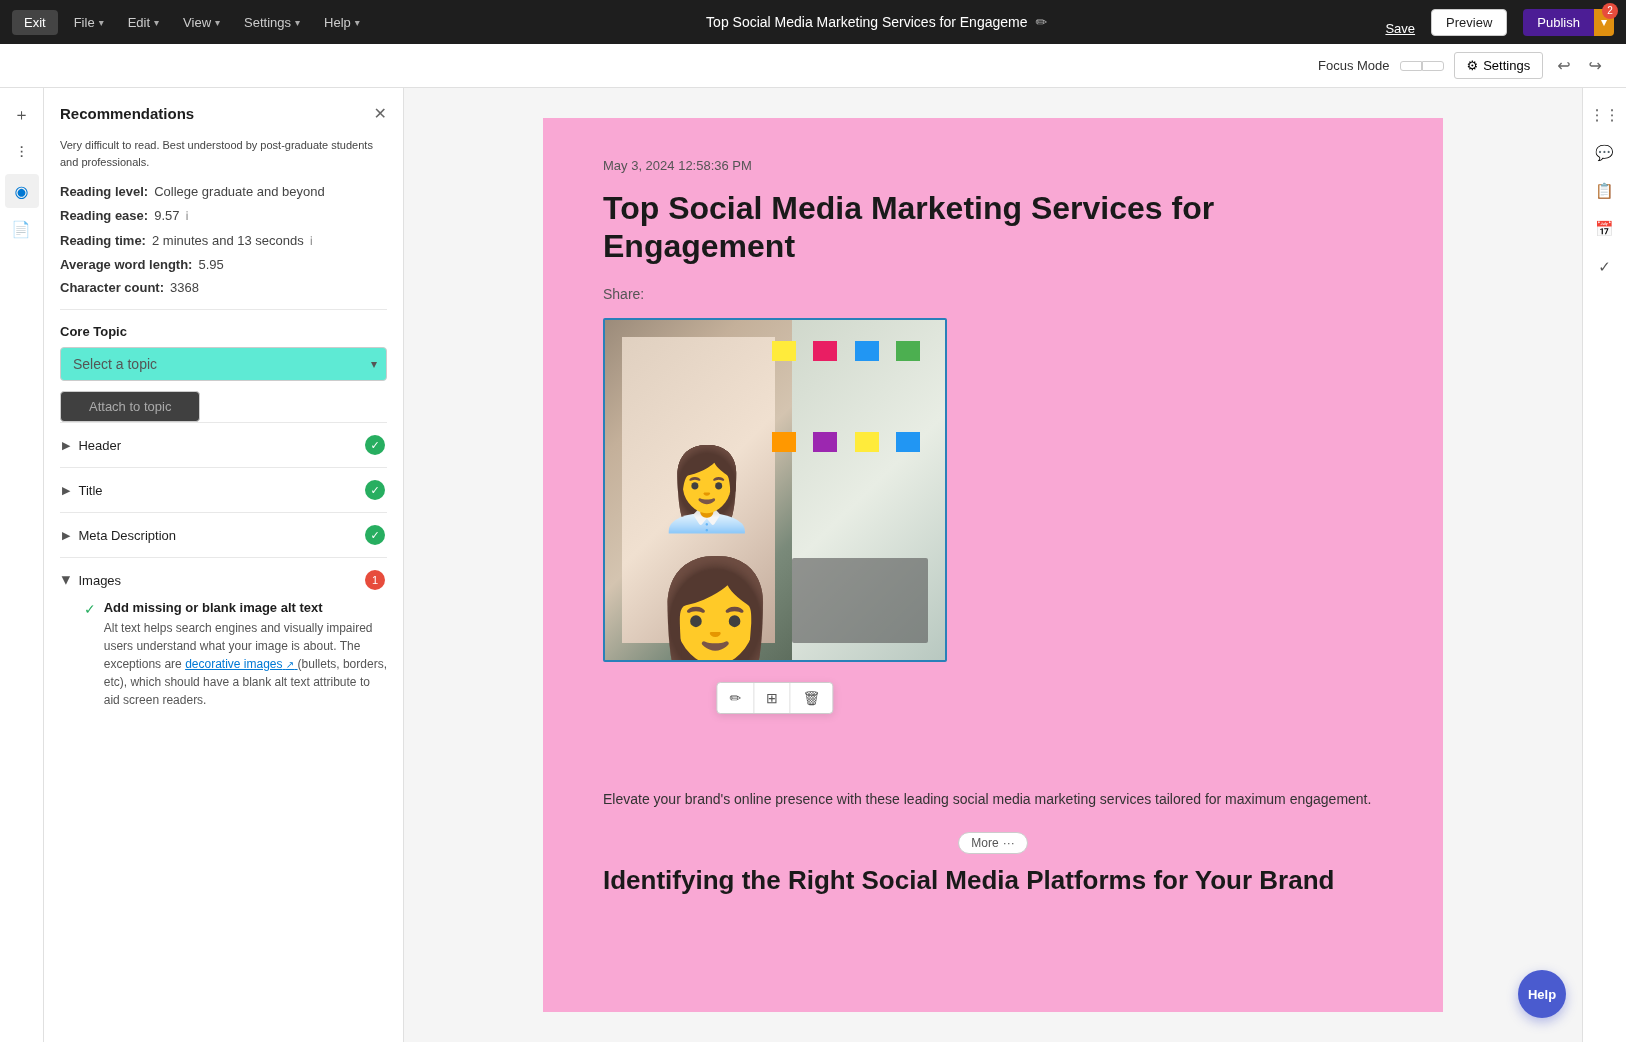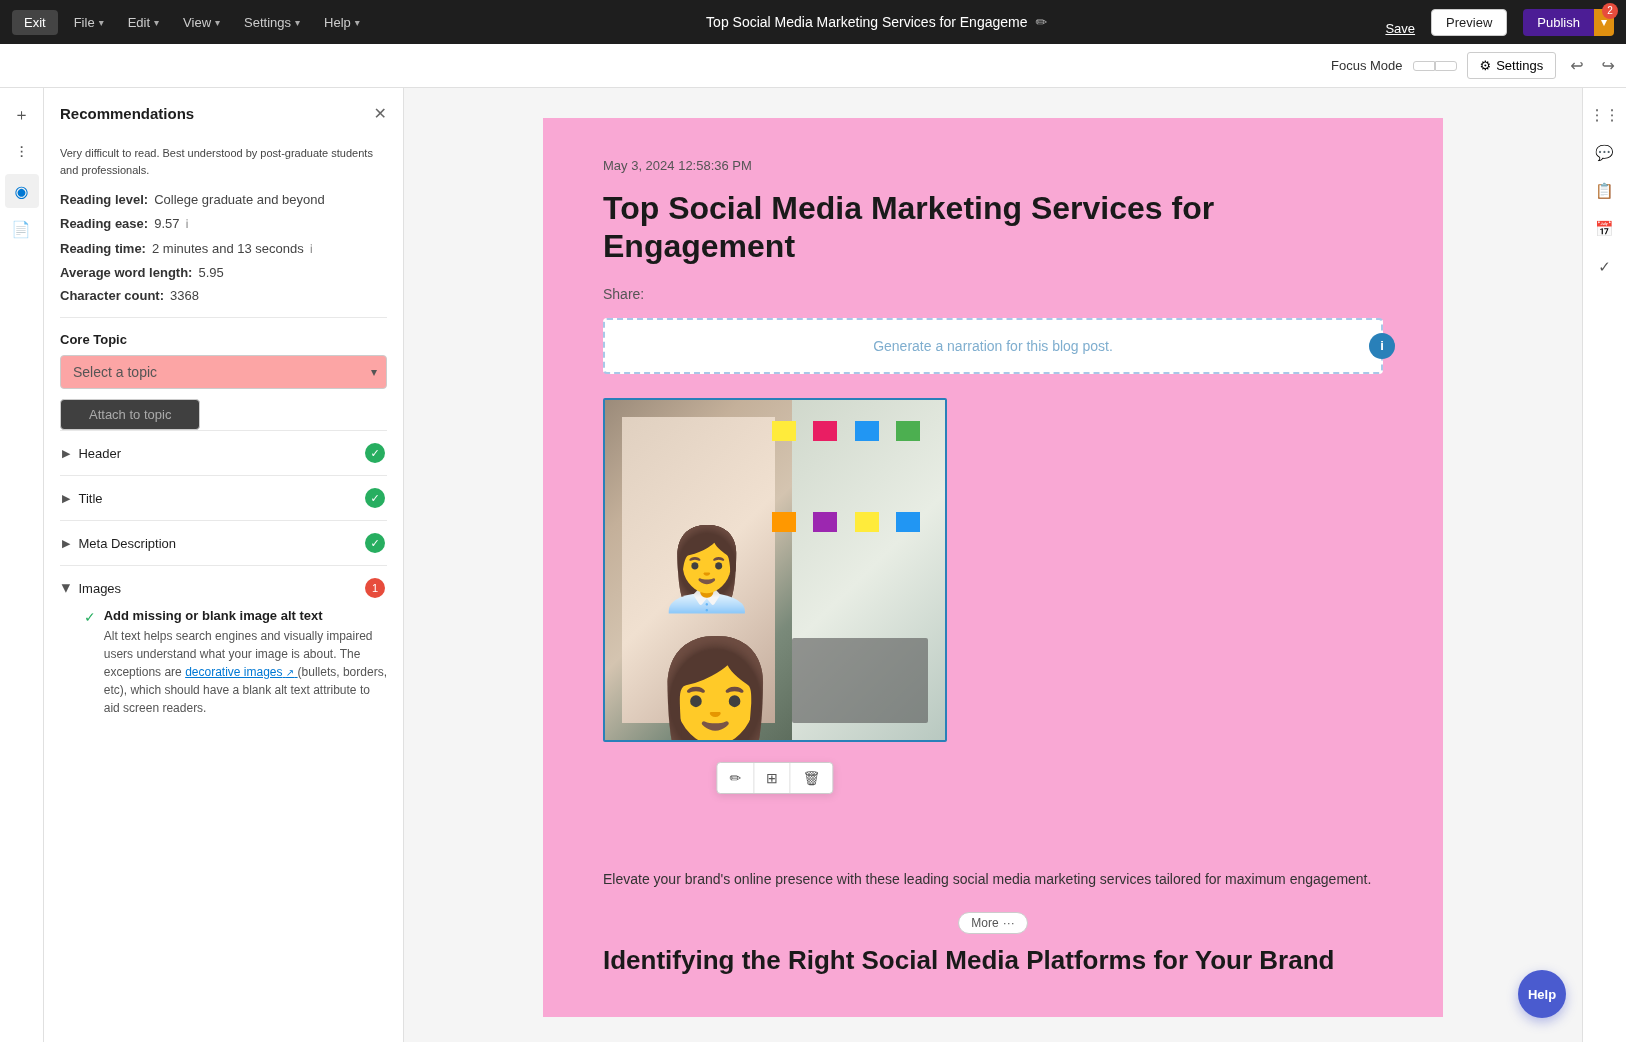--- a/index.html
+++ b/index.html
@@ -108,21 +108,21 @@
     }
 
     
     .second-toolbar {
       background: #fff;
       border-bottom: 1px solid #e0e0e0;
       height: 44px;
       display: flex;
       align-items: center;
       justify-content: flex-end;
-      padding: 0 7px;
+      padding: 0 20px;
       gap: 10px;
     }
     .focus-mode-label { font-size: 13px; color: #333; }
     .focus-mode-toggles { display: flex; gap: 0; }
     .focus-toggle-btn {
       border: 1px solid #ccc;
       background: #fff;
       padding: 4px 10px;
       font-size: 12px;
       cursor: pointer;
@@ -189,21 +189,21 @@
       width: 360px;
       background: #fff;
       border-right: 1px solid #e0e0e0;
       overflow-y: auto;
       padding: 16px;
     }
     .panel-header {
       display: flex;
       align-items: center;
       justify-content: space-between;
-      margin-bottom: 22px;
+      margin-bottom: 14px;
     }
     .panel-title {
       font-size: 15px;
       font-weight: 600;
       color: #1e1e1e;
     }
     .panel-close-btn {
       background: none;
       border: none;
       cursor: pointer;
@@ -241,21 +241,21 @@
       margin-bottom: 10px;
     }
     .topic-select {
       width: 100%;
       padding: 8px 32px 8px 12px;
       border: 1px solid #ccc;
       border-radius: 4px;
       font-size: 14px;
       color: #555;
       appearance: none;
-      background: #fca5a5;
+      background: #5eead4;
       cursor: pointer;
     }
     .select-chevron {
       position: absolute;
       right: 10px;
       top: 50%;
       transform: translateY(-50%);
       color: #555;
       font-size: 12px;
       pointer-events: none;
@@ -700,26 +700,20 @@
       </div>
     </div>
   </div>
 
   <div class="content-area">
     <div style="max-width:900px; margin:0 auto; background:#f9a8d4; padding:40px 60px; min-height:100%;">
       <div class="article-date">May 3, 2024 12:58:36 PM</div>
       <h1 class="article-title">Top Social Media Marketing Services for Engagement</h1>
       <div class="share-label">Share:</div>
 
-      <div style="position:relative; margin-bottom:24px;">
-        <div class="narration-box">
-          <span>Generate a narration for this blog post.</span>
-          <div class="info-bubble">i</div>
-        </div>
-      </div>
 
       <div style="position:relative; display:inline-block; margin-bottom:60px;">
         <div class="blog-image-container">
           <div class="blog-image-fake" style="
             background: linear-gradient(to bottom right, #9b8b7a 0%, #c4b09a 20%, #d4c4b0 40%, #7a8a7a 60%, #5a6a5a 80%);
             position:relative; overflow:hidden;">
 
             <div style="position:absolute; top:0; right:0; width:45%; height:100%; background:linear-gradient(135deg, #d0d8cc, #e8ede4, #b8c8c0);"></div>
             <div style="position:absolute; top:5%; left:5%; width:45%; height:90%; background:linear-gradient(135deg, #e0d0c0, #f0e0d0, #c0a898);"></div>
 

